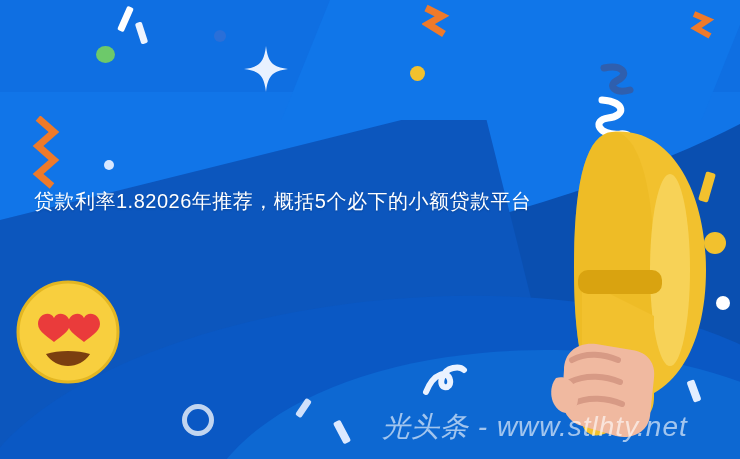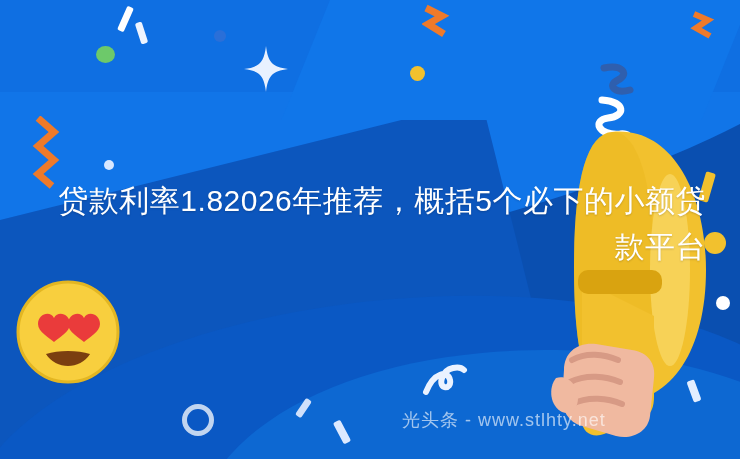--- a/index.html
+++ b/index.html
@@ -139,38 +139,39 @@
     width: 220px;
     height: 320px;
   }
 
   
   .headline {
     position: absolute;
     left: 34px;
     top: 178px;
     width: 672px;
-    text-align: right;
+    text-align: left;
     color: #ffffff;
-    font-size: 30px;
+    font-size: 20px;
     line-height: 46px;
     font-weight: 400;
     letter-spacing: 0.5px;
     text-shadow: 0 1px 2px rgba(0,0,0,0.18);
   }
 
   
   .watermark {
     position: absolute;
-    left: 402px;
+    left: 382px;
     top: 408px;
     color: rgba(255,255,255,0.62);
-    font-size: 18px;
+    font-size: 28px;
     letter-spacing: 1px;
     white-space: nowrap;
+    font-style: italic;
   }
 </style>
 </head>
 <body>
 
 <div id="stage">
 
   <div class="bg-base"></div>
   <div class="swoosh2"></div>
   <div class="wedge-dark"></div>

